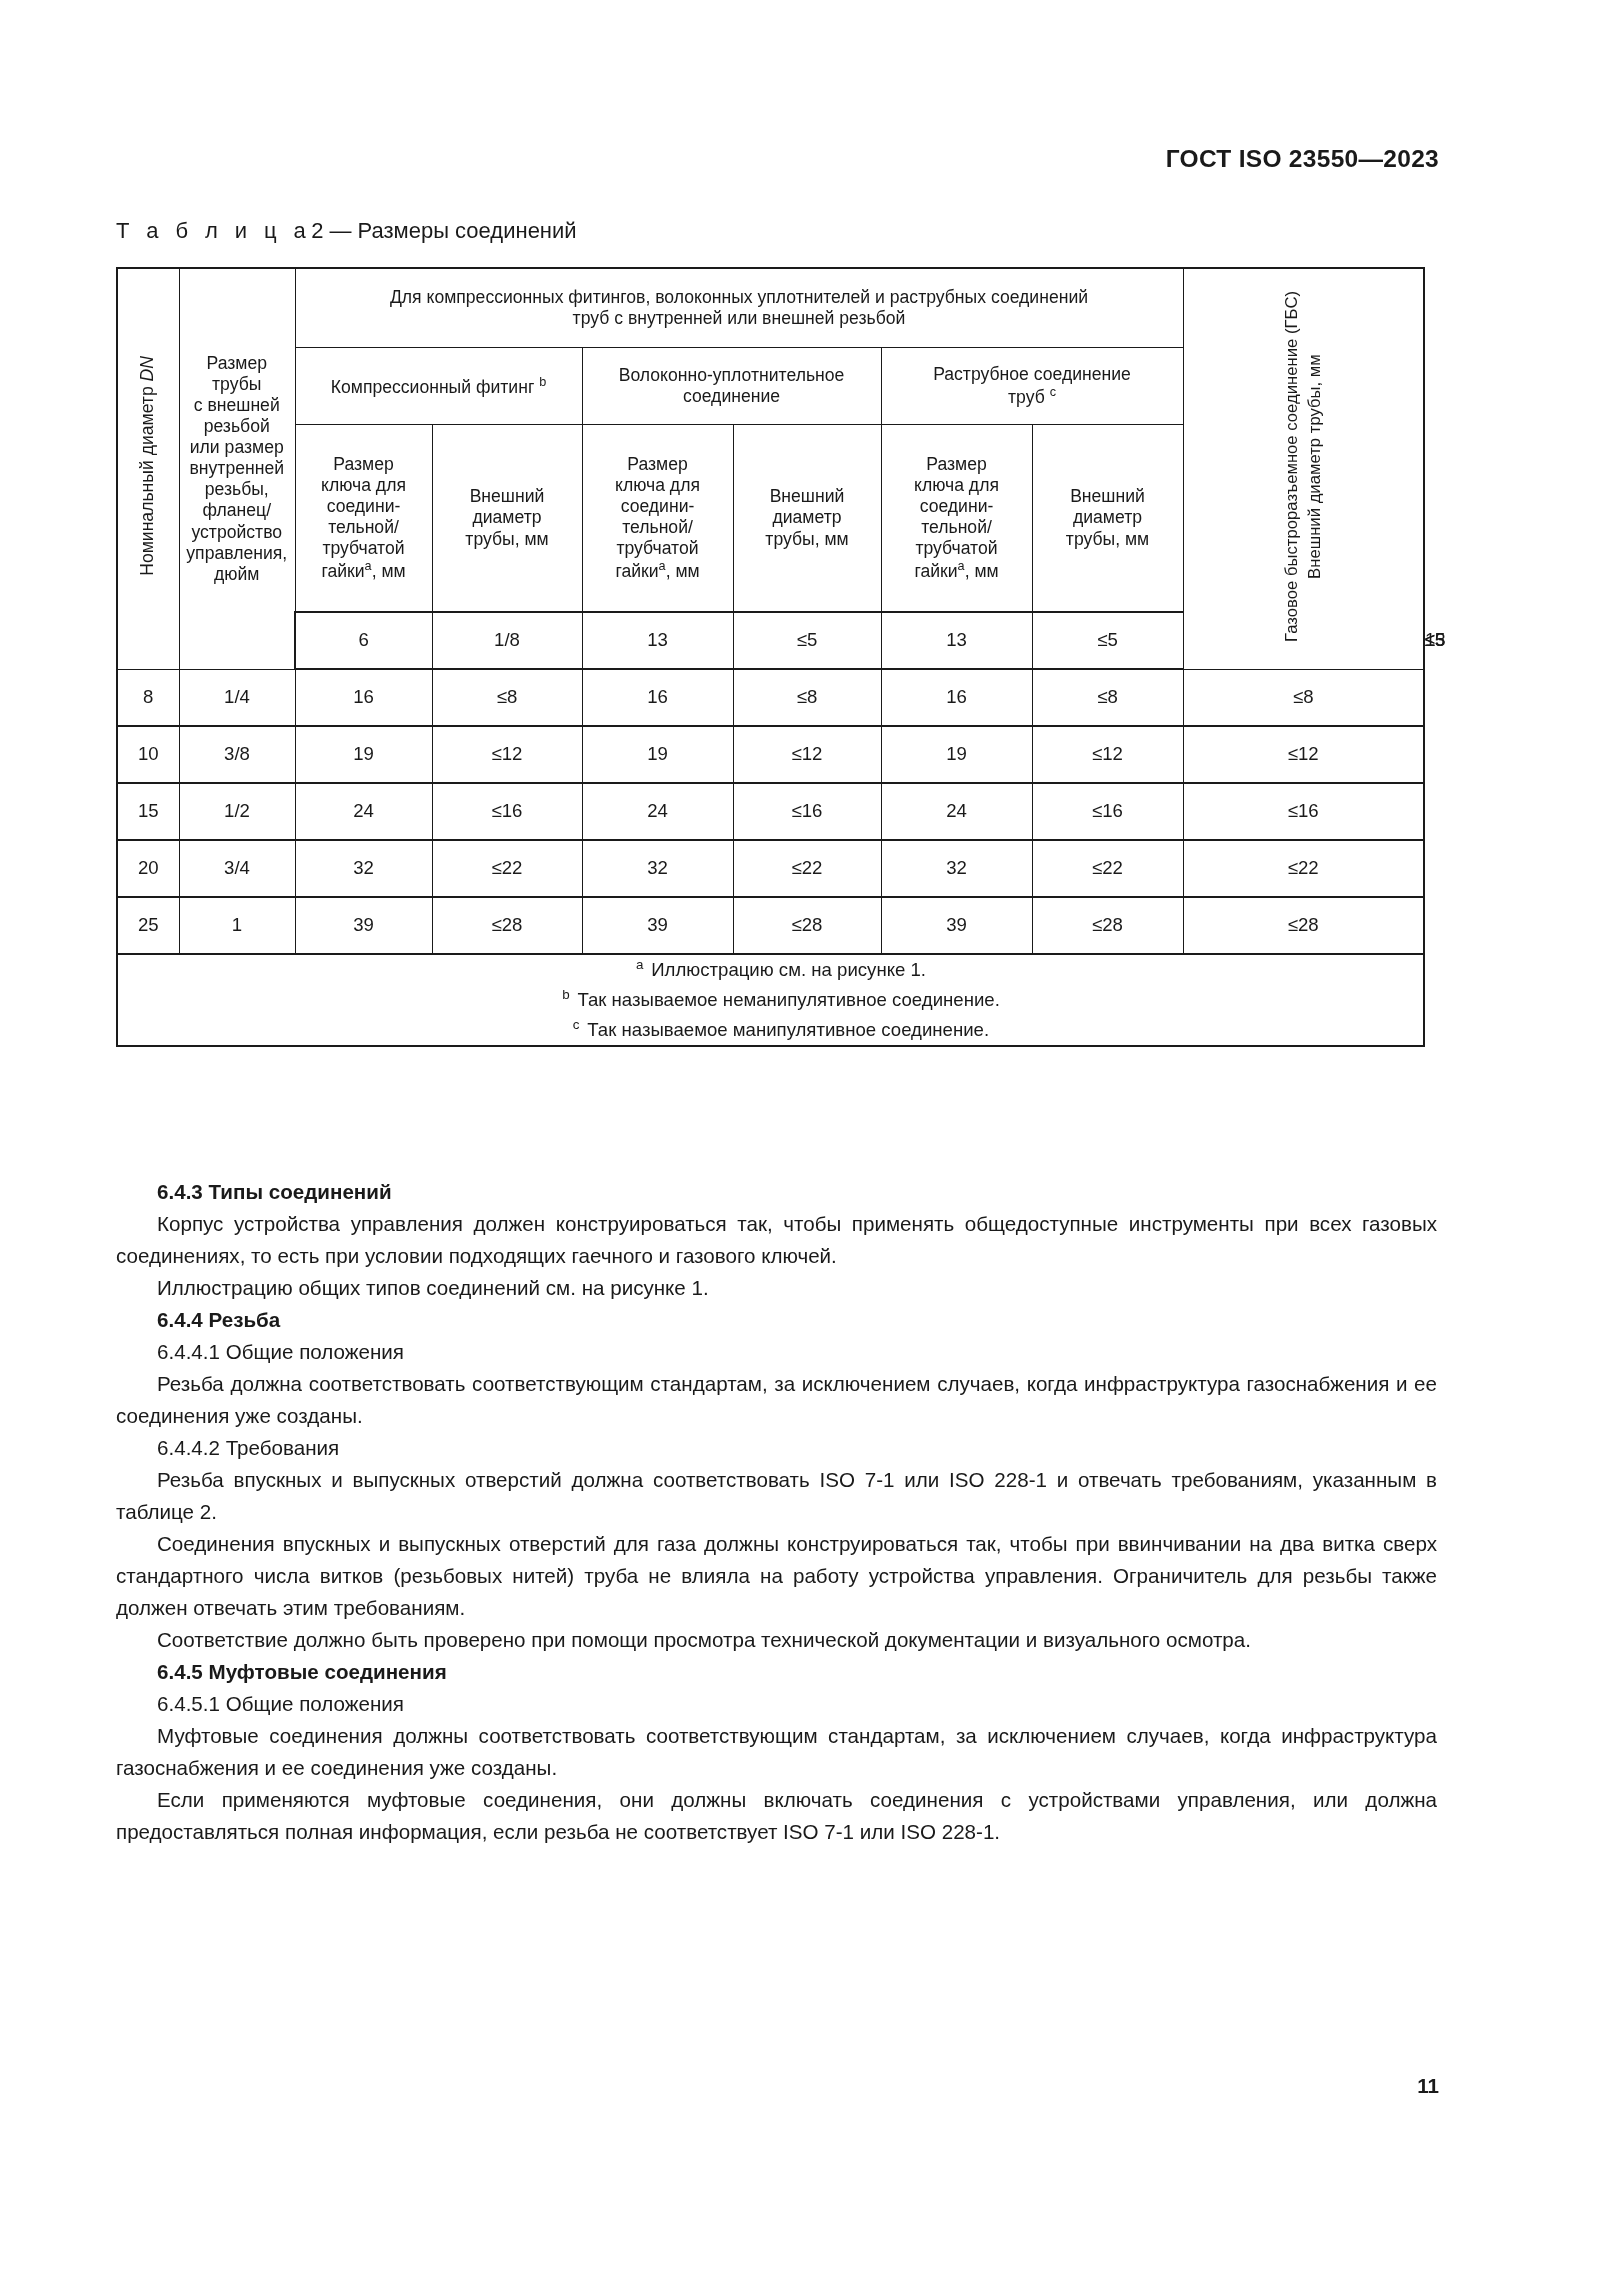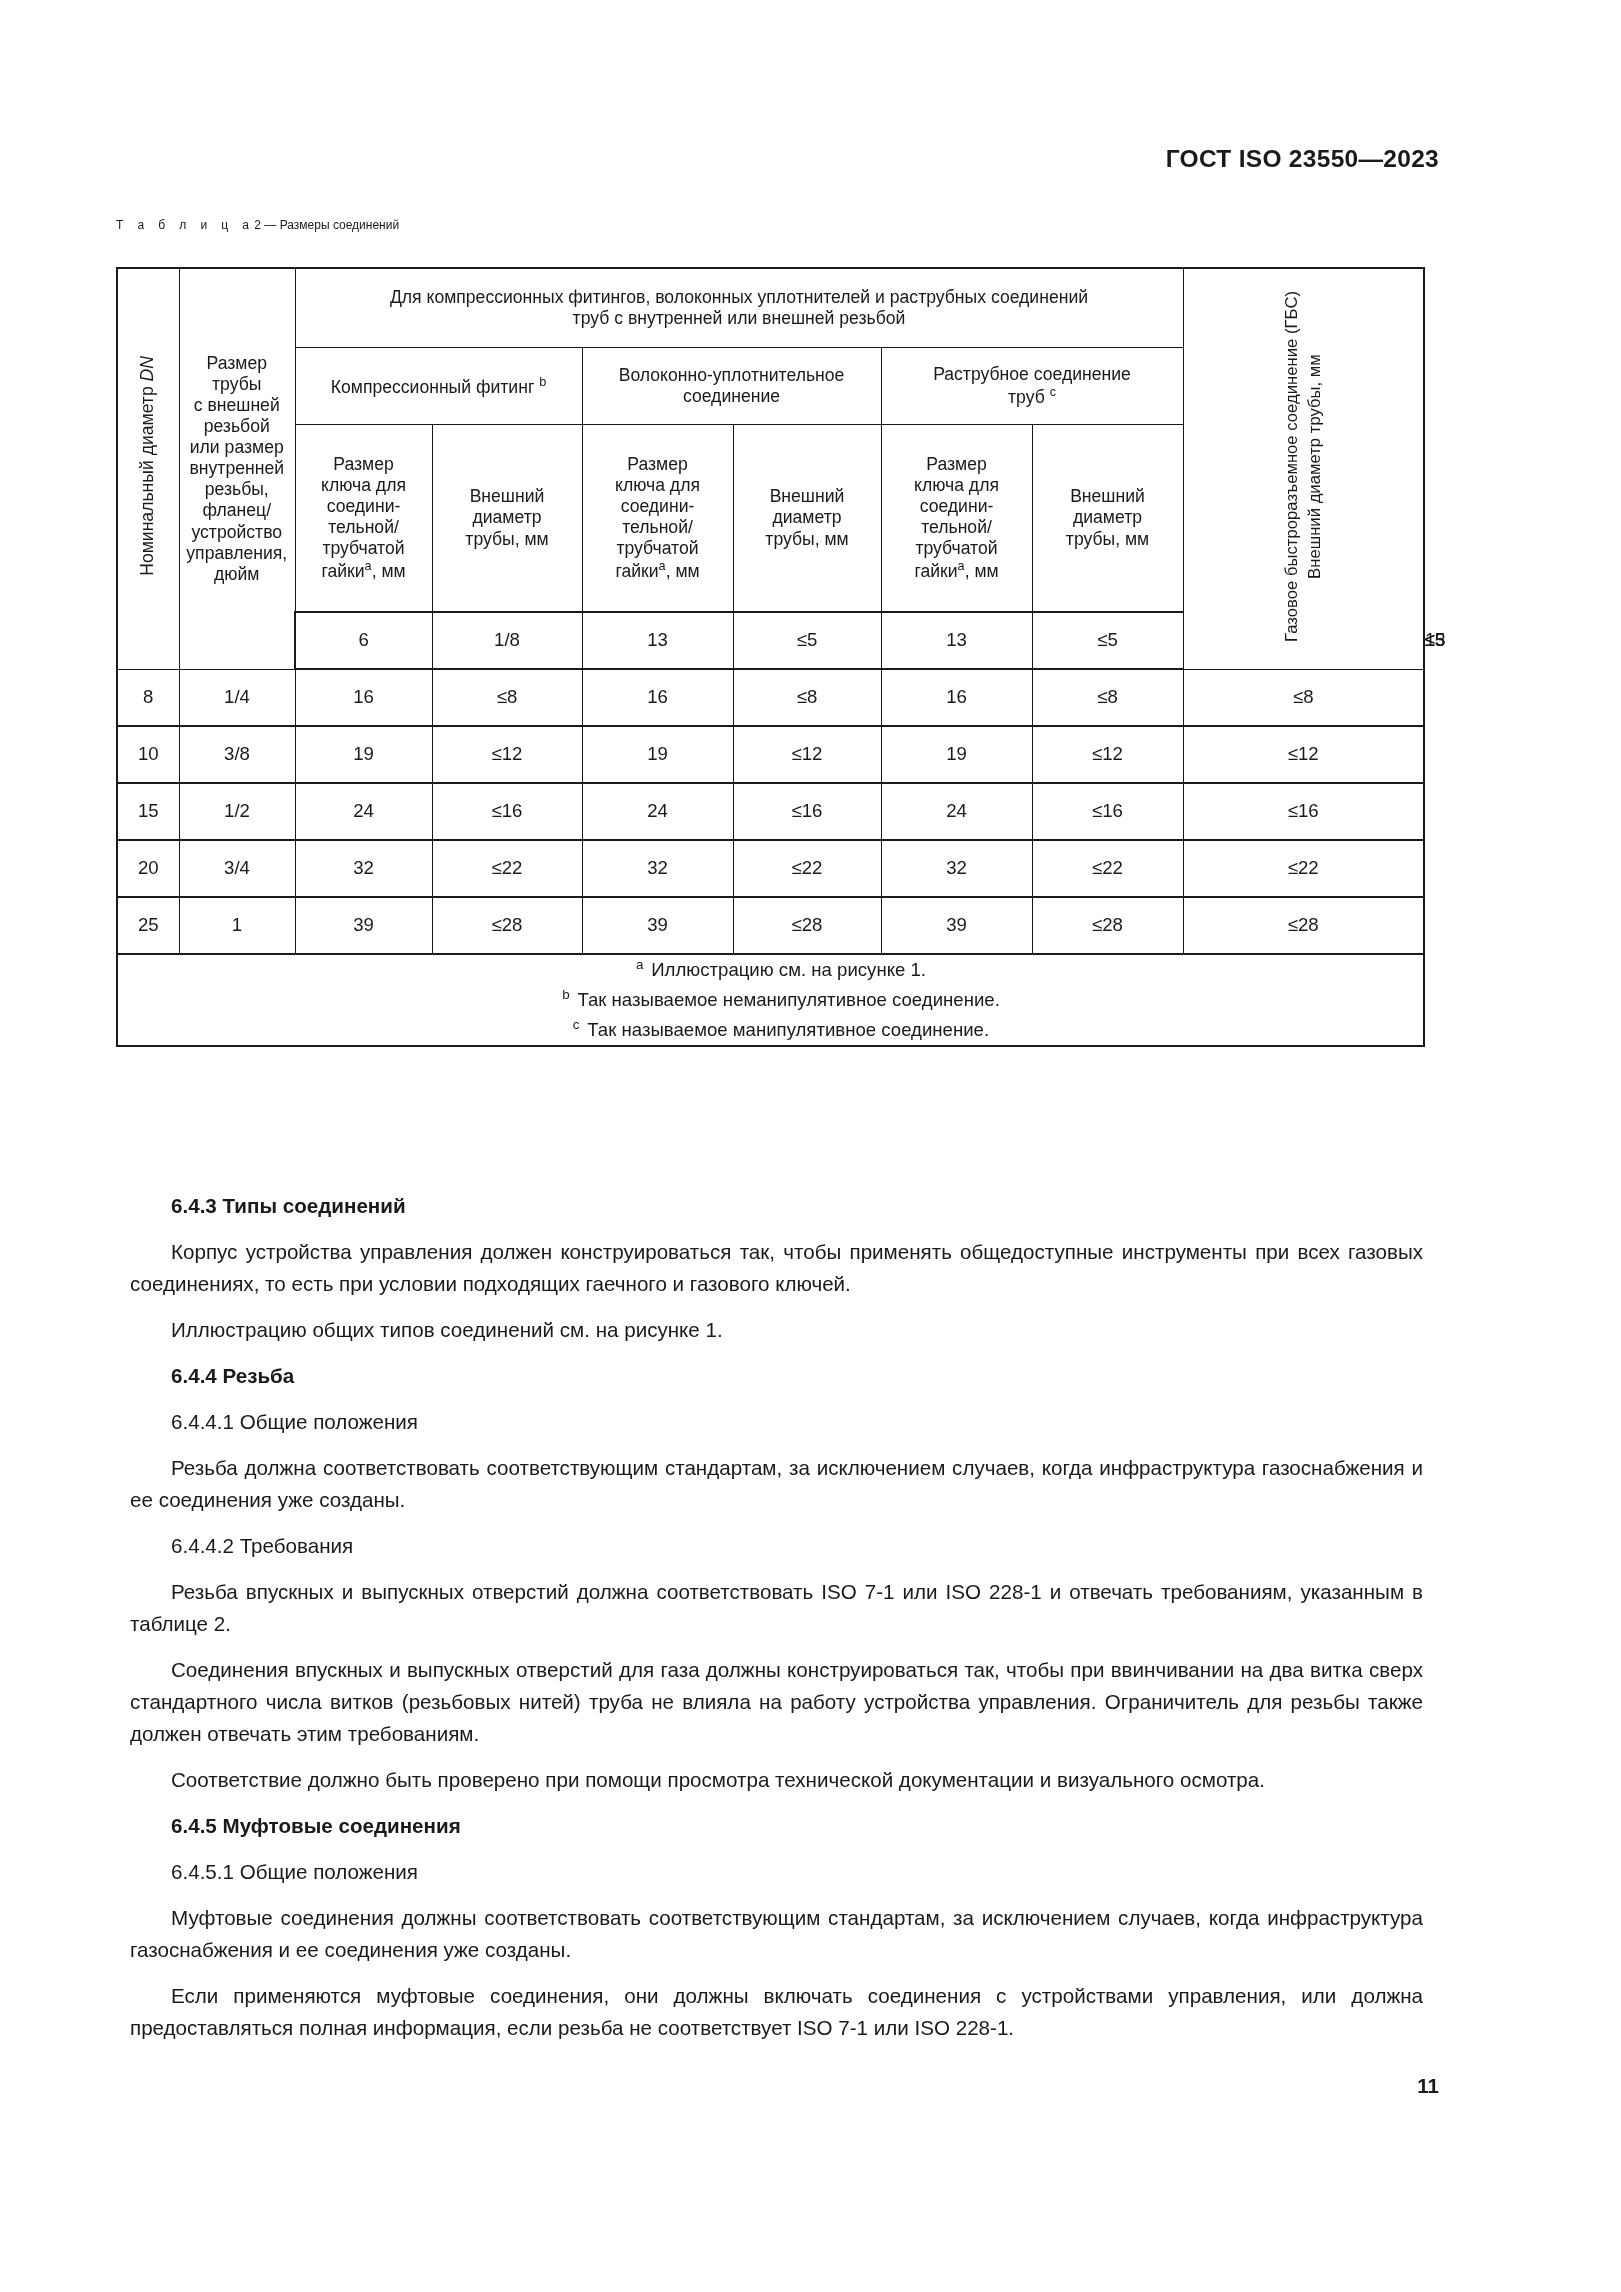--- a/index.html
+++ b/index.html
@@ -32,21 +32,21 @@
     font-weight: bold;
     letter-spacing: 0.3px;
     white-space: nowrap;
   }
 
   
   .table-caption {
     position: absolute;
     left: 116px;
     top: 218px;
-    font-size: 12px;
+    font-size: 22px;
     white-space: nowrap;
   }
   .table-caption .tcap-word {
     letter-spacing: 5.4px;
   }
 
   
   .tbl-wrap {
     position: absolute;
     left: 116px;
@@ -116,21 +116,21 @@
   
   .body-text {
     position: absolute;
     left: 116px;
     top: 1176px;
     width: 1321px;
     font-size: 20.6px;
     line-height: 32px;
   }
   .body-text p {
-    margin: 14px;
+    margin: 0;
     text-align: justify;
     text-justify: inter-word;
   }
   .body-text p.indent { text-indent: 41px; }
   .body-text p.heading-b {
     font-weight: bold;
     text-indent: 41px;
     text-align: left;
   }
   .body-text p.heading-n {

